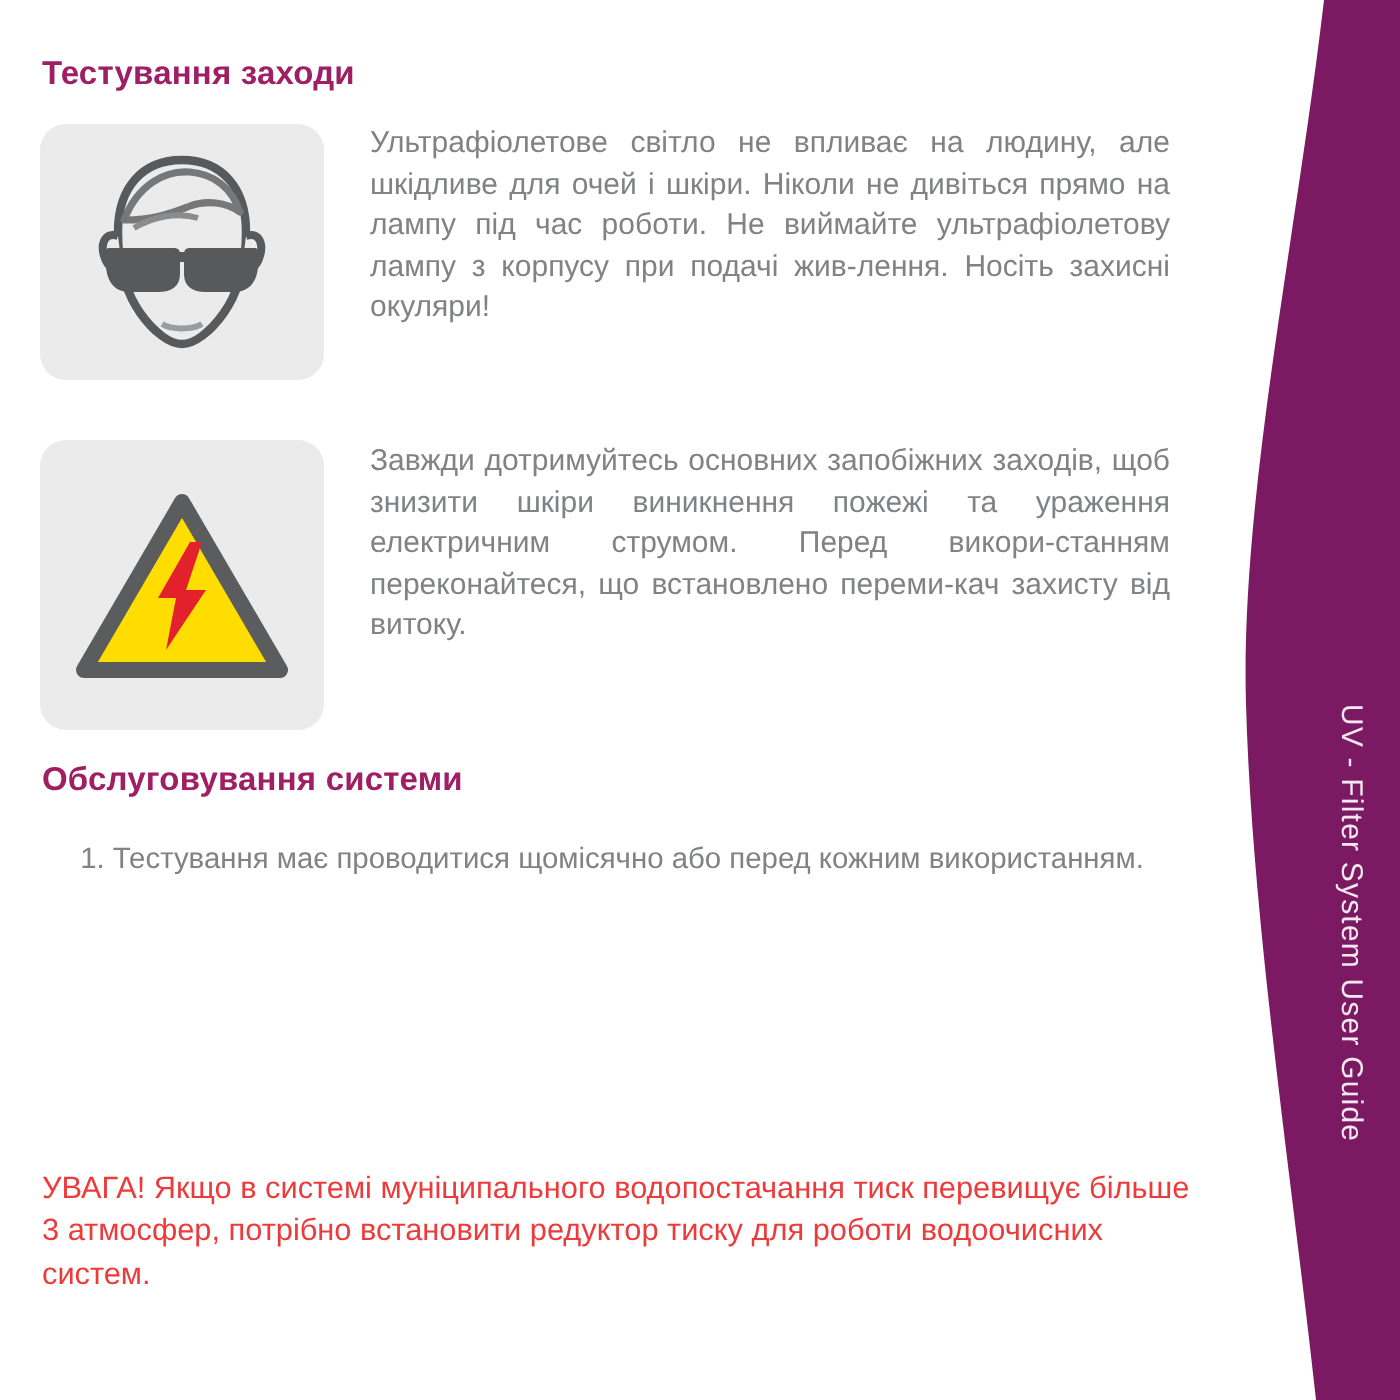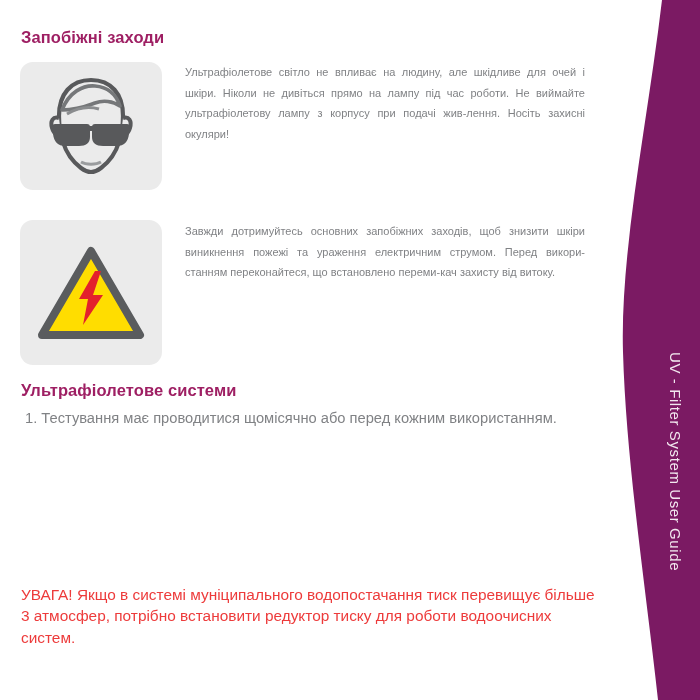--- a/index.html
+++ b/index.html
@@ -84,38 +84,38 @@
   }
   #tile-eye-protection { left: 20px; top: 62px; }
   #tile-electric-hazard { left: 20px; top: 220px; height: 145px; }
 
   .icon-tile svg { display: block; }
 
   
   .body-par {
     position: absolute;
     color: #808285;
-    font-size: 11px;
+    font-size: 15px;
     line-height: 20.6px;
     text-align: justify;
     text-justify: inter-word;
   }
   #par-uv-light { left: 185px; top: 62px; width: 400px; }
   #par-general-safety { left: 185px; top: 221px; width: 400px; }
 
   .maint-list {
     position: absolute;
     left: 21px;
     top: 404px;
     width: 570px;
     color: #808285;
     font-size: 14.7px;
     line-height: 20.8px;
   }
-  .maint-list .item { margin: 4px; padding: 0; }
+  .maint-list .item { margin: 16px; padding: 0; text-align: center; }
 
   .warning-note {
     position: absolute;
     left: 21px;
     top: 584px;
     width: 575px;
     color: #ed3b3b;
     font-size: 15.4px;
     line-height: 21.4px;
   }
@@ -127,21 +127,21 @@
 
   <div class="sidebar">
     <svg viewBox="0 0 90 700" preserveAspectRatio="none" aria-hidden="true">
       <path d="M 90 0 L 52 0 C 38 120, 10 250, 13 352 C 16 460, 36 590, 48 700 L 90 700 Z" fill="#7b1a63"></path>
     </svg>
   </div>
   <div class="sidebar-label">UV - Filter System User Guide</div>
 
   <div class="content">
 
-    <div id="heading-precautions" class="section-heading">Запобіжні заходи</div>
+    <div id="heading-precautions" class="section-heading">Тестування заходи</div>
 
     <div id="tile-eye-protection" class="icon-tile">
       <span>
         <svg width="96" height="104" viewBox="0 0 96 104">
 
           <path d="M48 6 C28 6, 16 20, 16 42 C16 52, 17 60, 20 68
                    C23 78, 30 88, 38 94 C42 97, 46 98, 48 98
                    C50 98, 54 97, 58 94 C66 88, 73 78, 76 68
                    C79 60, 80 52, 80 42 C80 20, 68 6, 48 6 Z" fill="#ebebeb" stroke="#58595b" stroke-width="4.2" stroke-linejoin="round"></path>
 
@@ -173,21 +173,21 @@
       <span>
         <svg width="112" height="100" viewBox="0 0 112 100">
           <path d="M56 8 L105 92 L7 92 Z" fill="#ffdd00" stroke="#5a5c5e" stroke-width="8" stroke-linejoin="round"></path>
           <path d="M60 28 L44 56 L53 56 L48 82 L68 52 L58 52 L66 28 Z" fill="#e3212c"></path>
         </svg>
       </span>
     </div>
 
     <div id="par-general-safety" class="body-par">Завжди дотримуйтесь основних запобіжних заходів, щоб знизити шкіри виникнення пожежі та ураження електричним струмом. Перед викори-станням переконайтеся, що встановлено переми-кач захисту від витоку.</div>
 
-    <div id="heading-maintenance" class="section-heading">Ультрафіолетове системи</div>
+    <div id="heading-maintenance" class="section-heading">Обслуговування системи</div>
 
     <div class="maint-list">
       <div class="item">1. Тестування має проводитися щомісячно або перед кожним використанням.</div>
     </div>
 
     <div class="warning-note">УВАГА! Якщо в системі муніципального водопостачання тиск перевищує більше 3 атмосфер, потрібно встановити редуктор тиску для роботи водоочисних систем.</div>
 
   </div>
 </div>
 

